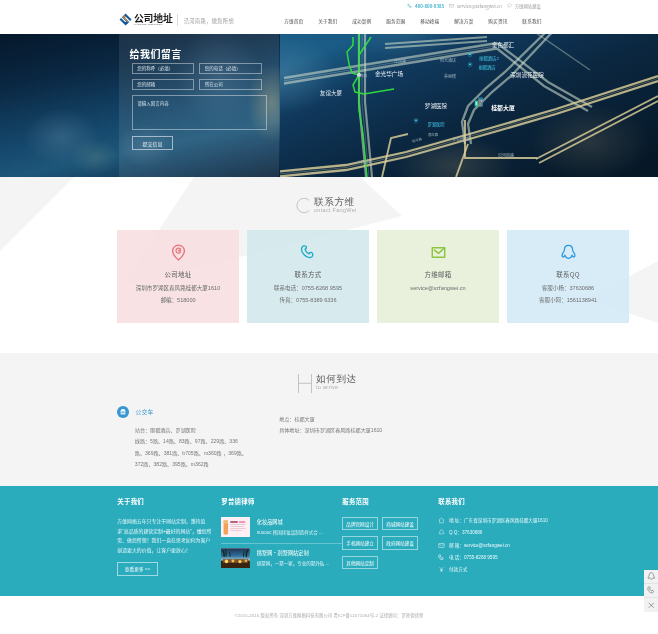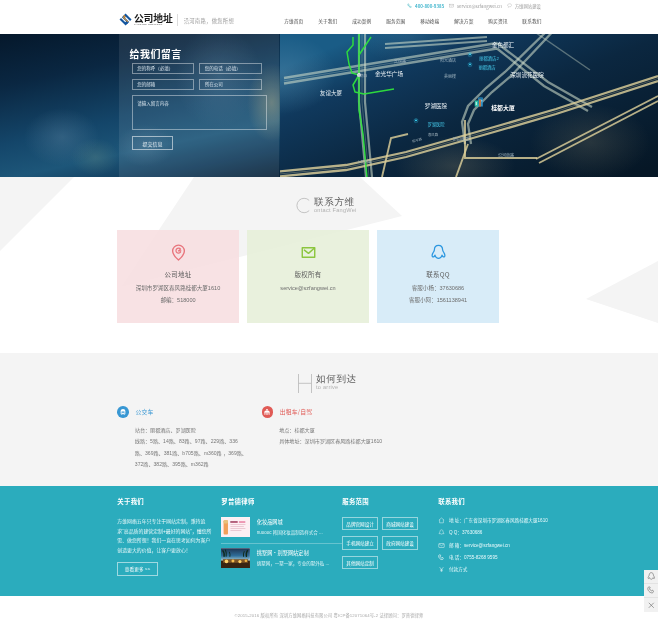--- a/index.html
+++ b/index.html
@@ -374,29 +374,42 @@
                 <path d="M12 1.6 C7.4 1.6 3.7 5.3 3.7 9.9 C3.7 15.7 12 22.6 12 22.6 C12 22.6 20.3 15.7 20.3 9.9 C20.3 5.3 16.6 1.6 12 1.6 Z" fill="none" stroke="#e8747c" stroke-width="1.9" stroke-linejoin="round"></path>
                 <path d="M14.9 11.6 A3.6 3.6 0 1 1 14.9 7.2 L11.8 9.7 L15.4 9.7" fill="none" stroke="#e8747c" stroke-width="1.7" stroke-linecap="round" stroke-linejoin="round"></path>
               </svg>
             </div>
     <div class="card-title">公司地址</div>
     <div class="card-line">深圳市罗湖区春风路桂都大厦1610</div>
             <div class="card-line">邮编：518000</div>
           </div>
         </div>
         <div class="card">
+          <div class="cdiag" style="background:#d3e8ec;opacity:.90"></div>
+   <div class="card-inner">
+    <div class="card-ic">
+              <svg width="17" height="17" viewBox="0 0 24 24">
+                <path d="M8.4 3.2 C6.2 1.9 3.6 2.8 2.7 4.9 C1.5 7.6 2.6 11.6 5.5 14.9 C8.4 18.2 12.3 19.8 15.1 19 C17.4 18.4 18.6 16 17.7 13.6 C17.2 12.2 15.8 11.5 14.5 12 C13.6 12.3 12.9 13.1 12.7 14 C11.4 13.4 10.1 12.4 9.1 11.2 C8.1 10 7.4 8.6 7.1 7.3 C8 7 8.7 6.2 8.9 5.3 C9.1 4.5 8.9 3.6 8.4 3.2 Z" fill="none" stroke="#1eacc7" stroke-width="1.9" stroke-linejoin="round"></path>
+              </svg>
+            </div>
+    <div class="card-title">联系方式</div>
+    <div class="card-line">联系电话：0755-8268 9595</div>
+            <div class="card-line">传真：0755-8389 6336</div>
+          </div>
+        </div>
+        <div class="card">
           <div class="cdiag" style="background:#e7f0d9;opacity:.90"></div>
    <div class="card-inner">
     <div class="card-ic">
               <svg width="17" height="17" viewBox="0 0 24 24">
                 <path d="M3.2 5.2 H20.8 V18.8 H3.2 Z" fill="none" stroke="#8cc63e" stroke-width="2" stroke-linejoin="round"></path>
                 <path d="M6.2 8.6 L12 13.2 L20.4 5.6" fill="none" stroke="#8cc63e" stroke-width="2" stroke-linejoin="round" stroke-linecap="round"></path>
               </svg>
             </div>
-    <div class="card-title">版权所有</div>
+    <div class="card-title">方维邮箱</div>
     <div class="card-line">service@szfangwei.cn</div>
           </div>
         </div>
         <div class="card">
           <div class="cdiag" style="background:#d4eaf7;opacity:.90"></div>
    <div class="card-inner">
     <div class="card-ic">
               <svg width="17" height="17" viewBox="0 0 24 24">
                 <path d="M12 1.8 C8.5 1.8 6.3 4.7 6.2 8 C6.1 10 5 11.2 4.2 12.6 C3.3 14.2 2.8 15.8 3.1 17.1 C3.4 18.2 4.3 18.6 5.2 18.1 C6 17.7 6.6 16.8 7 15.8 C7.2 17 8.1 18.6 9.4 19.5 C10.1 20 11 20.3 12 20.3 C13 20.3 13.9 20 14.6 19.5 C15.9 18.6 16.8 17 17 15.8 C17.4 16.8 18 17.7 18.8 18.1 C19.7 18.6 20.6 18.2 20.9 17.1 C21.2 15.8 20.7 14.2 19.8 12.6 C19 11.2 17.9 10 17.8 8 C17.7 4.7 15.5 1.8 12 1.8 Z" fill="none" stroke="#2b97e0" stroke-width="1.8" stroke-linejoin="round"></path>
               </svg>
@@ -434,32 +447,20 @@
               </svg>
             </span>
      <span class="col-title" style="color:#3897d3">公交车</span>
    </div>
           <div class="col-body">
             <div class="col-line">站台：丽都酒店、罗湖医院</div>
             <div class="col-line">线路：5路、14路、83路、97路、229路、336路、369路、381路、b705路、m360路 ，369路、372路、382路、395路、m362路</div>
           </div>
         </div>
         <div class="col">
-          <div class="col-head">
-     <span class="col-ic" style="background:#e05a55">
-              <svg width="8" height="8" viewBox="0 0 24 24">
-                <path d="M9.8 3.2 H14.2 V6.2 H9.8 Z" fill="#fff"></path>
-                <path d="M3.4 14.6 C3.4 9.6 7.2 6.4 12 6.4 C16.8 6.4 20.6 9.6 20.6 14.6 V18.4 C20.6 19.2 20 19.8 19.2 19.8 H4.8 C4 19.8 3.4 19.2 3.4 18.4 Z" fill="#fff"></path>
-                <rect x="3.4" y="14.2" width="17.2" height="2.2" fill="#e05a55"></rect>
-                <rect x="6.4" y="17.6" width="2.6" height="1.6" rx="0.5" fill="#e05a55"></rect>
-                <rect x="15" y="17.6" width="2.6" height="1.6" rx="0.5" fill="#e05a55"></rect>
-              </svg>
-            </span>
-     <span class="col-title" style="color:#e05a55">出租车/自驾</span>
-   </div>
           <div class="col-body">
             <div class="col-line">地点：桂都大厦</div>
             <div class="col-line">具体地址：深圳市罗湖区春风路桂都大厦1610</div>
           </div>
         </div>
       </div>
   </div>
 
   <div class="footer">
     <div class="fcols">

